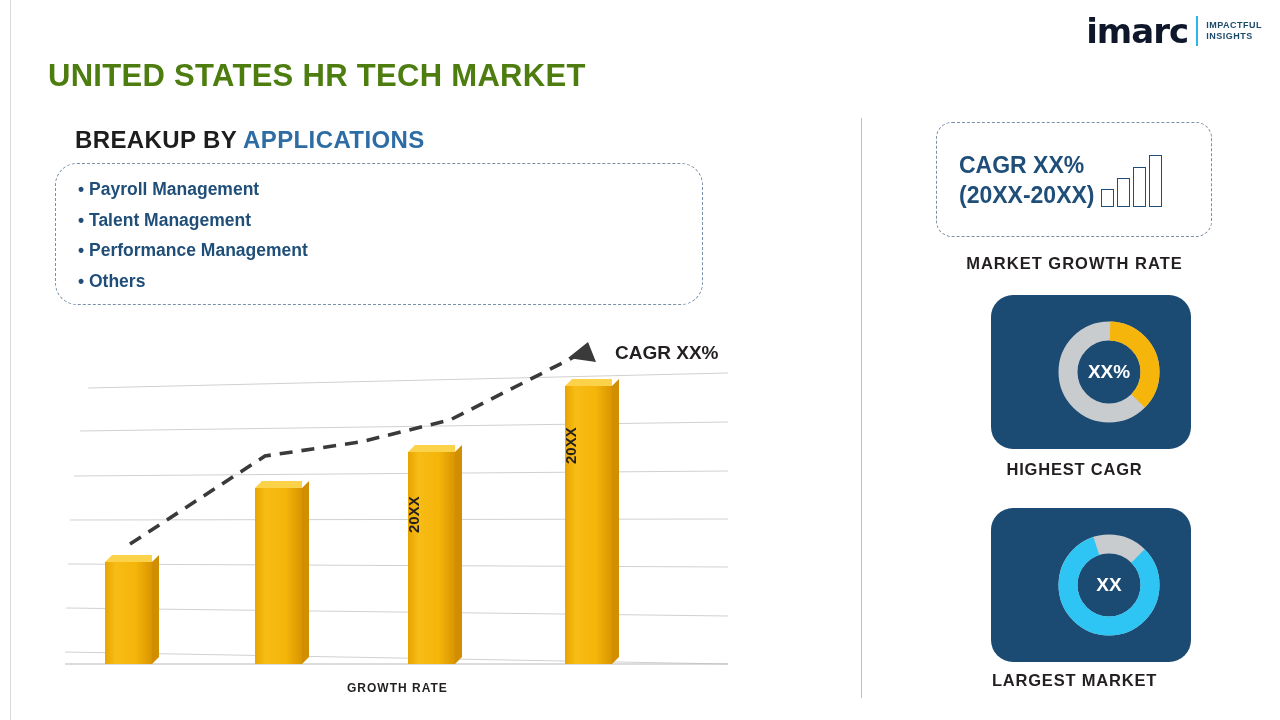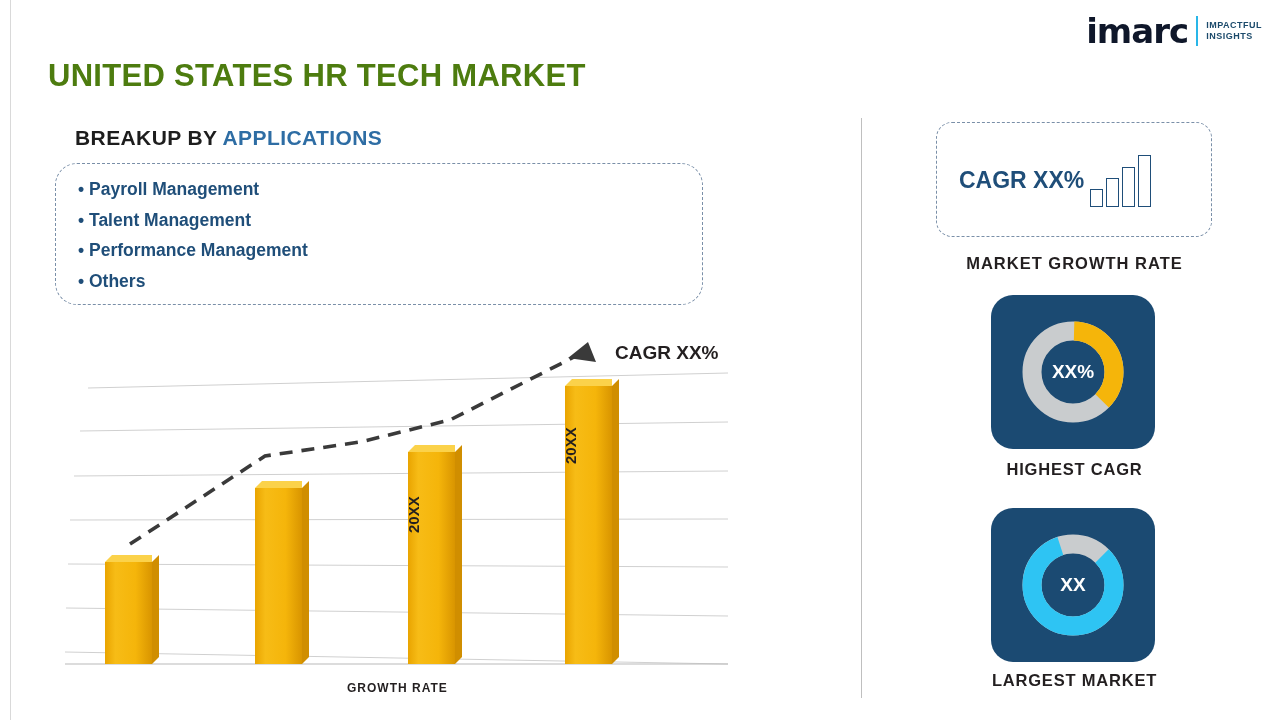--- a/index.html
+++ b/index.html
@@ -31,21 +31,21 @@
   }
   
   .main-title{
     position:absolute;left:48px;top:58px;
     font-size:31px;font-weight:bold;color:#4d7c0f;
     letter-spacing:.3px;
   }
   
   .breakup-head{
     position:absolute;left:75px;top:126px;
-    font-size:21px;font-weight:bold;color:#1d1d1d;letter-spacing:.4px;
+    font-size:24px;font-weight:bold;color:#1d1d1d;letter-spacing:.4px;
   }
   .breakup-head .accent{color:#2e6da4;}
   .app-box{
     position:absolute;left:55px;top:163px;width:648px;height:142px;
     border:1.6px dashed #7a8fa8;border-radius:22px;box-sizing:border-box;
   }
   .app-list{
     position:absolute;left:78px;top:174px;
     font-size:17.5px;font-weight:bold;color:#1f4e79;line-height:30.5px;
   }
@@ -81,21 +81,21 @@
     margin-left:22px;font-size:23px;font-weight:bold;color:#1f4e79;line-height:30px;
   }
   .cagr-bars{margin-left:6px;display:flex;align-items:flex-end;gap:3px;height:54px;}
   .cagr-bars i{display:block;width:11px;border:1.6px solid #1f4e79;background:#fff;}
   .mgr-label{
     position:absolute;left:862px;top:254px;width:425px;text-align:center;
     font-size:16.5px;font-weight:bold;color:#231f20;letter-spacing:1px;
   }
   .tile{
     position:absolute;width:164px;height:154px;border-radius:22px;background:#1b4a72;
-    display:flex;align-items:center;justify-content:center;
+    display:flex;align-items:center;justify-content:center;padding-left:36px;
   }
   .tile-1{left:991px;top:295px;}
   .tile-2{left:991px;top:508px;}
   .donut{position:relative;width:104px;height:104px;}
   .donut-center{
     position:absolute;left:0;top:0;width:104px;height:104px;
     display:flex;align-items:center;justify-content:center;
     font-size:19px;font-weight:bold;color:#ffffff;
   }
   .tile-caption{
@@ -184,20 +184,21 @@
 </div>
 
 <div class="cagr-label">CAGR XX%</div>
 <div class="growth-rate">GROWTH RATE</div>
 
 <div class="v-divider"></div>
 
 <div class="cagr-box">
   <div class="cagr-text">
     <div>CAGR XX%</div>
+    <div>(20XX-20XX)</div>
   </div>
   <div class="cagr-bars">
     <i style="height:16px;"></i>
     <i style="height:27px;"></i>
     <i style="height:38px;"></i>
     <i style="height:50px;"></i>
   </div>
 </div>
 <div class="mgr-label">MARKET GROWTH RATE</div>
 

